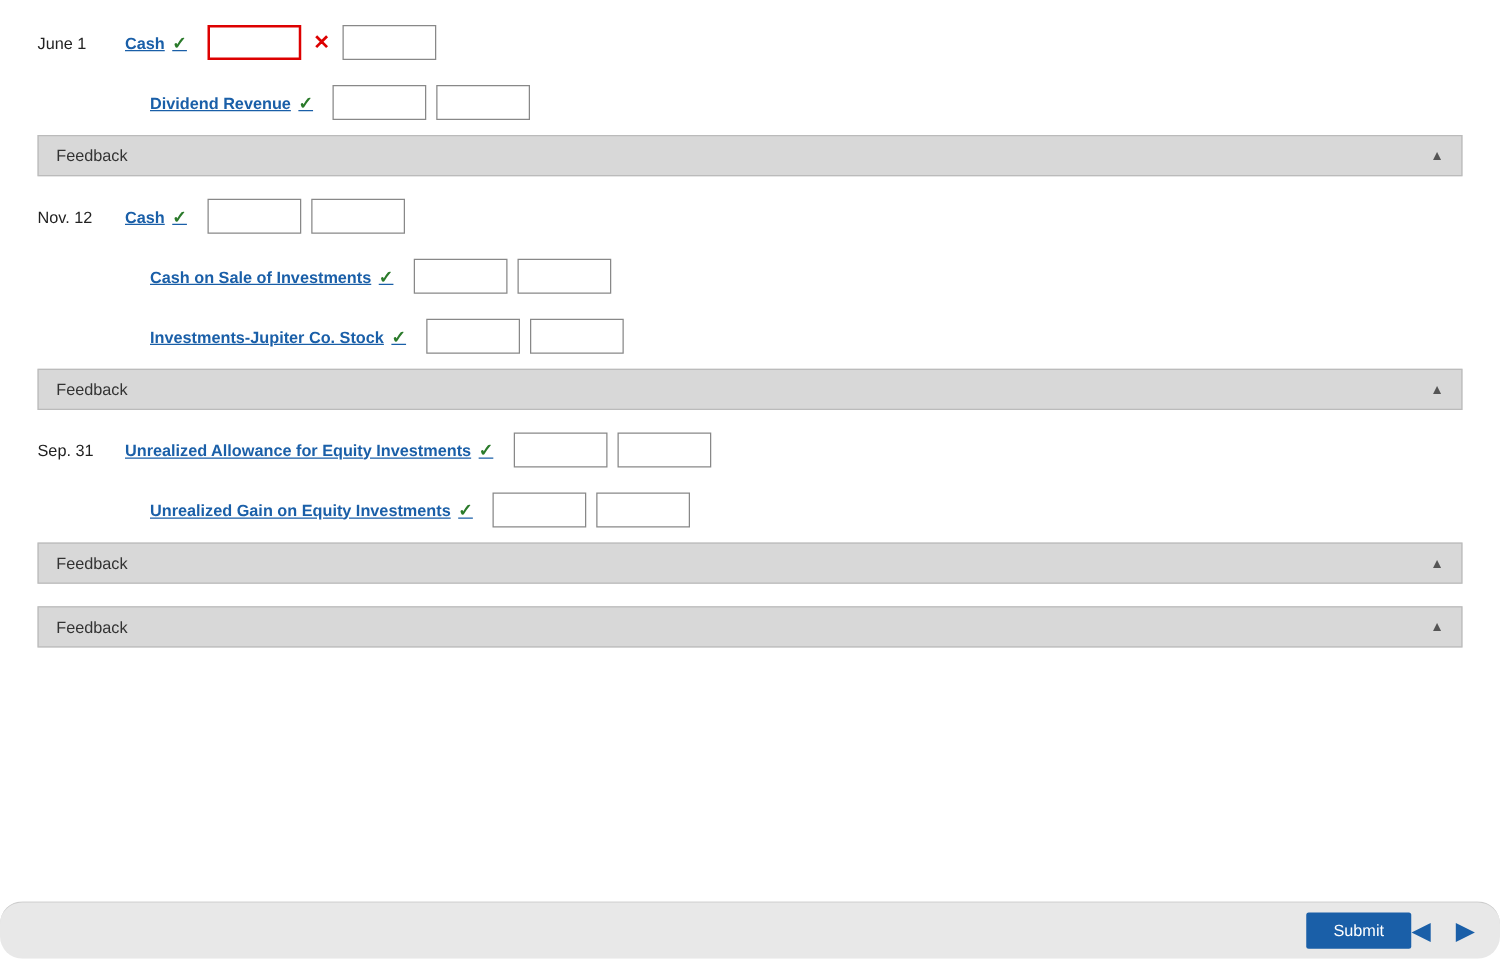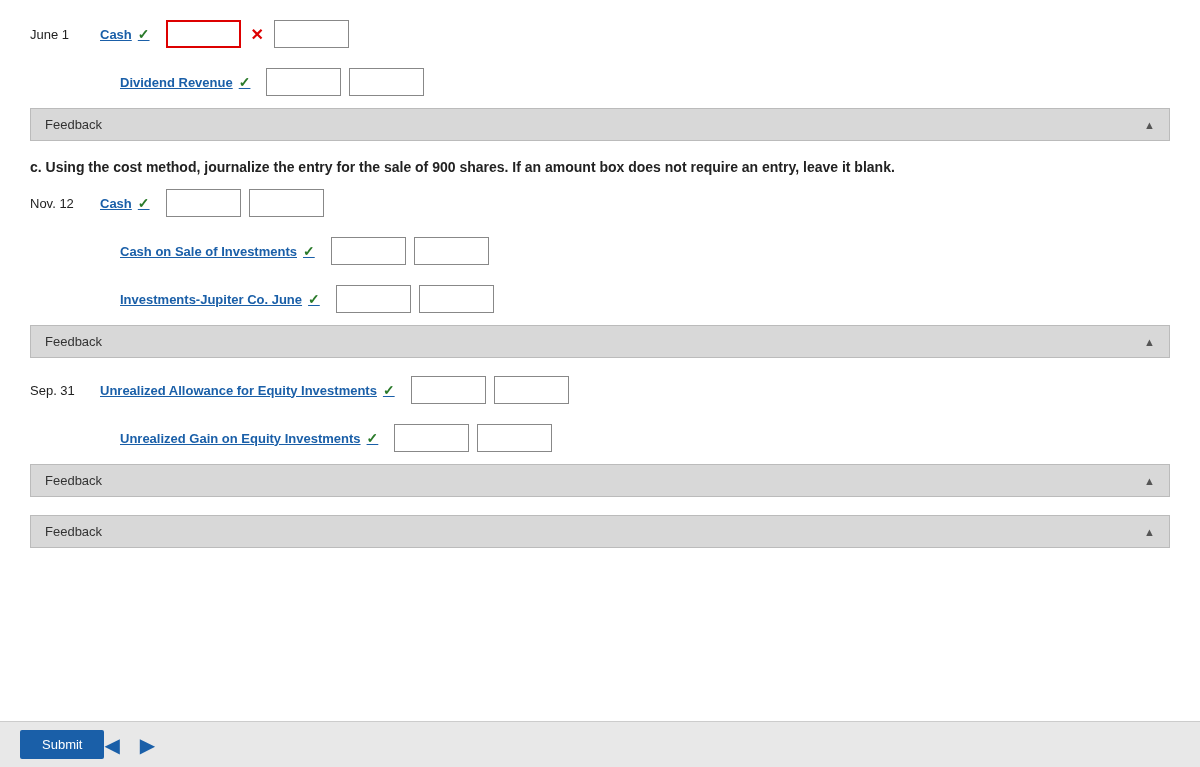--- a/index.html
+++ b/index.html
@@ -119,23 +119,24 @@
     
     .bottom-bar {
       position: absolute;
       bottom: 0;
       left: 0;
       right: 0;
       height: 46px;
       background: #e8e8e8;
       border-top: 1px solid #ccc;
       display: flex;
-      justify-content: flex-start;
+      justify-content: flex-end;
       align-items: center;
       padding: 0 20px;
+      border-radius: 18px;
     }
 
     .nav-btn {
       background: #1a5fa8;
       color: #fff;
       border: none;
       padding: 7px 22px;
       font-size: 13px;
       cursor: pointer;
       border-radius: 2px;
@@ -179,23 +180,20 @@
           <input class="amount-input" type="text" value="" style="">
         </div>
       </div>
     </div>
 
     <div class="feedback-bar">
       <span>Feedback</span>
       <span class="triangle">▲</span>
     </div>
 
-    <div class="section-label">
-      <span>c.  Using the cost method, journalize the entry for the sale of 900 shares. If an amount box does not require an entry, leave it blank.</span>
-    </div>
 
     <div class="journal-section">
       <div class="journal-row">
         <span class="date-label">Nov. 12</span>
         <span class="account-name">
           <span>Cash</span>
           <span class="checkmark">✓</span>
         </span>
         <div class="input-group">
           <input class="amount-input" type="text" value="" style="">
@@ -209,21 +207,21 @@
           <span class="checkmark">✓</span>
         </span>
         <div class="input-group">
           <input class="amount-input" type="text" value="" style="">
           <input class="amount-input" type="text" value="" style="">
         </div>
       </div>
 
       <div class="journal-row indented">
         <span class="account-name">
-          <span>Investments-Jupiter Co. June</span>
+          <span>Investments-Jupiter Co. Stock</span>
           <span class="checkmark">✓</span>
         </span>
         <div class="input-group">
           <input class="amount-input" type="text" value="" style="">
           <input class="amount-input" type="text" value="" style="">
         </div>
       </div>
     </div>
 
     <div class="feedback-bar">

